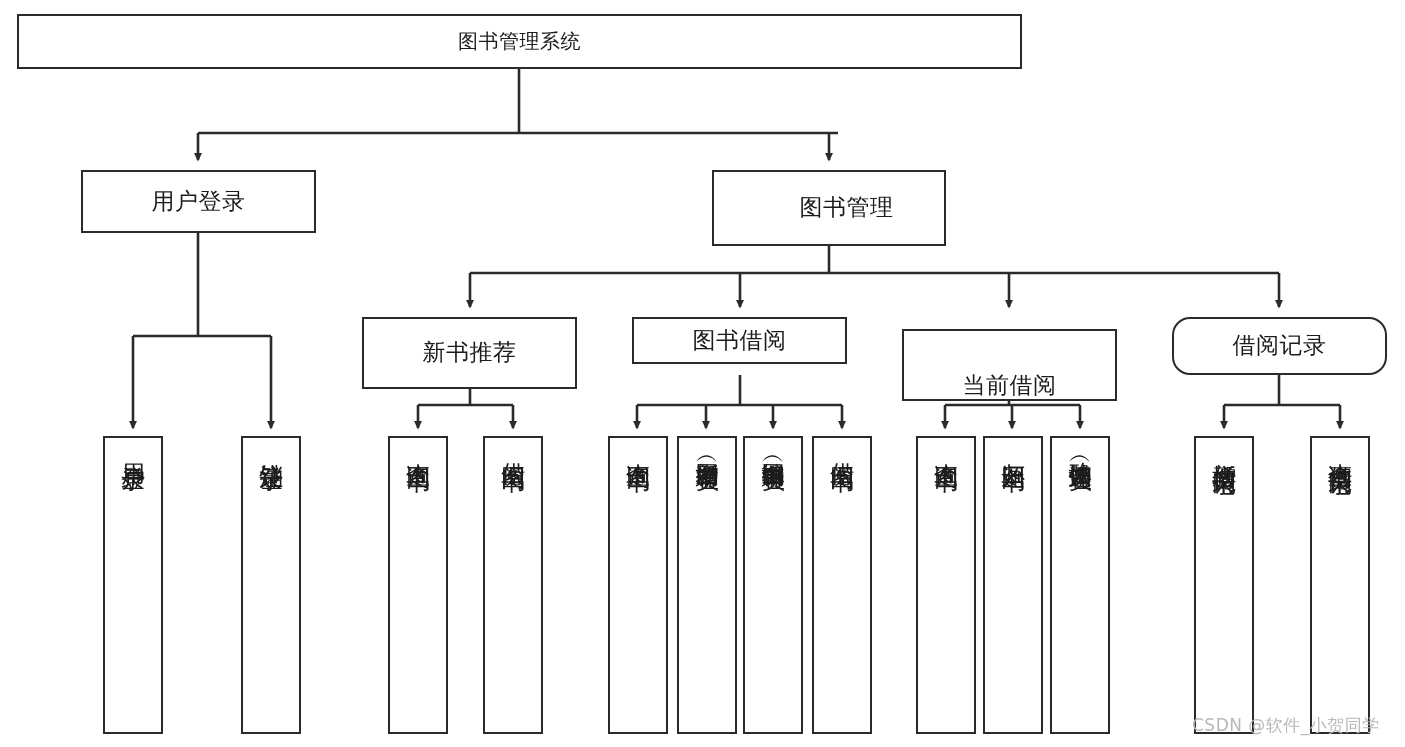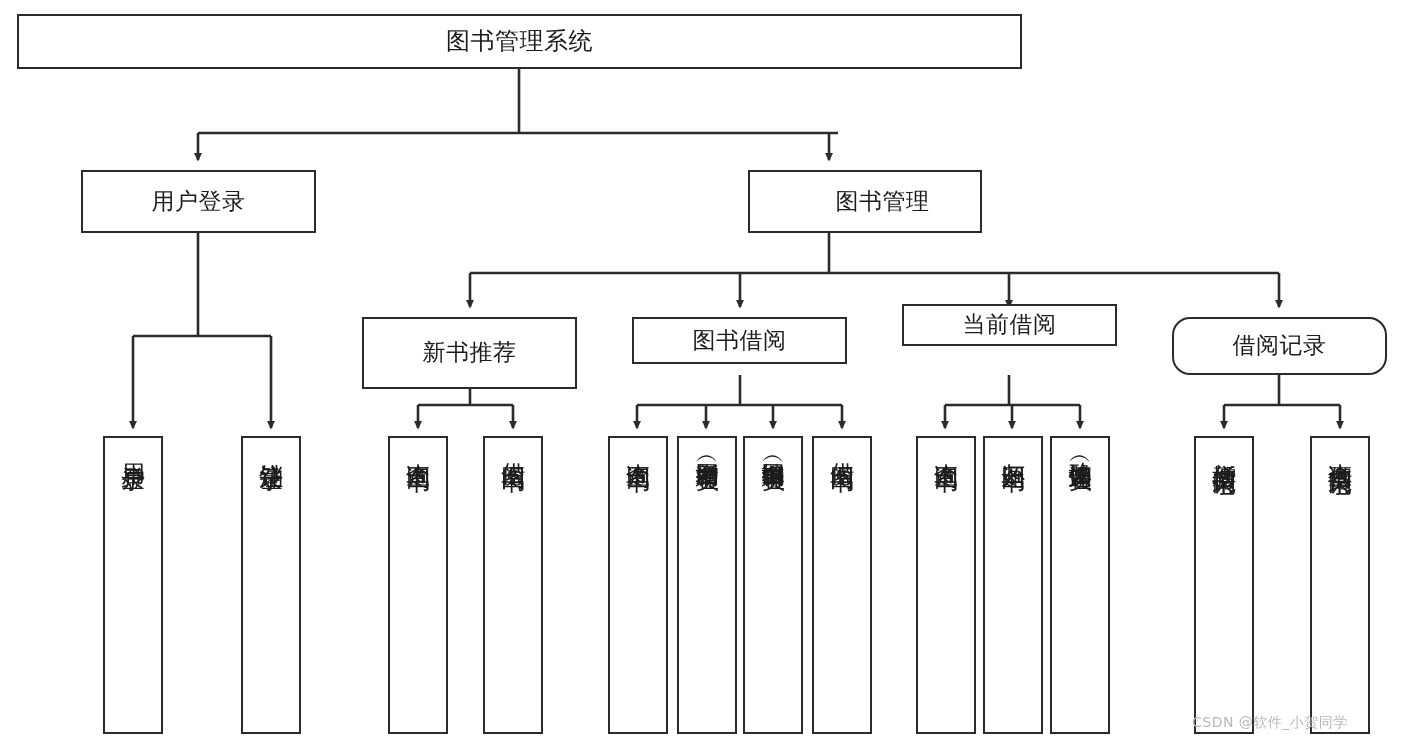--- a/index.html
+++ b/index.html
@@ -40,21 +40,21 @@
     line-height: 1.18;
     text-align: center;
     letter-spacing: 0.5px;
   }
   
   .node.horiz .node-label {
     font-size: 23px;
     writing-mode: horizontal-tb;
   }
   .node.root .node-label {
-    font-size: 24px;
+    font-size: 20px;
   }
   
   .node.vert {
     align-items: flex-start;
     justify-content: center;
     padding-top: 6px;
   }
   .node.vert .node-label {
     font-size: 24px;
     writing-mode: vertical-rl;
@@ -64,21 +64,21 @@
     white-space: nowrap;
   }
   .node.vert.tall-text .node-label {
     font-size: 23px;
     letter-spacing: 1px;
   }
   #watermark {
     position: absolute;
     left: 1192px;
     top: 714px;
-    font-size: 14px;
+    font-size: 17px;
     color: #b9b9b9;
     white-space: nowrap;
     z-index: 5;
     letter-spacing: 0.5px;
   }
 </style>
 </head>
 <body>
 
 <div id="diagram-canvas">
@@ -135,33 +135,33 @@
   </svg>
 
   <div class="node horiz root" style="left:17px; top:14px; width:1005px; height:55px;">
     <span class="node-label">图书管理系统</span>
   </div>
 
   <div class="node horiz" style="left:81px; top:170px; width:235px; height:63px;">
     <span class="node-label">用户登录</span>
   </div>
 
-  <div class="node horiz" style="left:748px; top:170px; width:234px; height:63px;padding-left:35px;">
+  <div class="node horiz" style="left:712px; top:170px; width:234px; height:76px;padding-left:35px;">
     <span class="node-label">图书管理</span>
   </div>
 
   <div class="node horiz" style="left:362px; top:317px; width:215px; height:72px;">
     <span class="node-label">新书推荐</span>
   </div>
 
   <div class="node horiz" style="left:632px; top:317px; width:215px; height:47px;">
     <span class="node-label">图书借阅</span>
   </div>
 
-  <div class="node horiz" style="left:902px; top:304px; width:215px; height:42px;">
+  <div class="node horiz" style="left:902px; top:329px; width:215px; height:72px;align-items:flex-end;">
     <span class="node-label">当前借阅</span>
   </div>
 
   <div class="node horiz" style="left:1172px; top:317px; width:215px; height:58px;border-radius:18px;">
     <span class="node-label">借阅记录</span>
   </div>
 
   <div class="node vert" style="left:103px; top:436px; width:60px; height:298px;">
     <span class="node-label">用户登录</span>
   </div>

